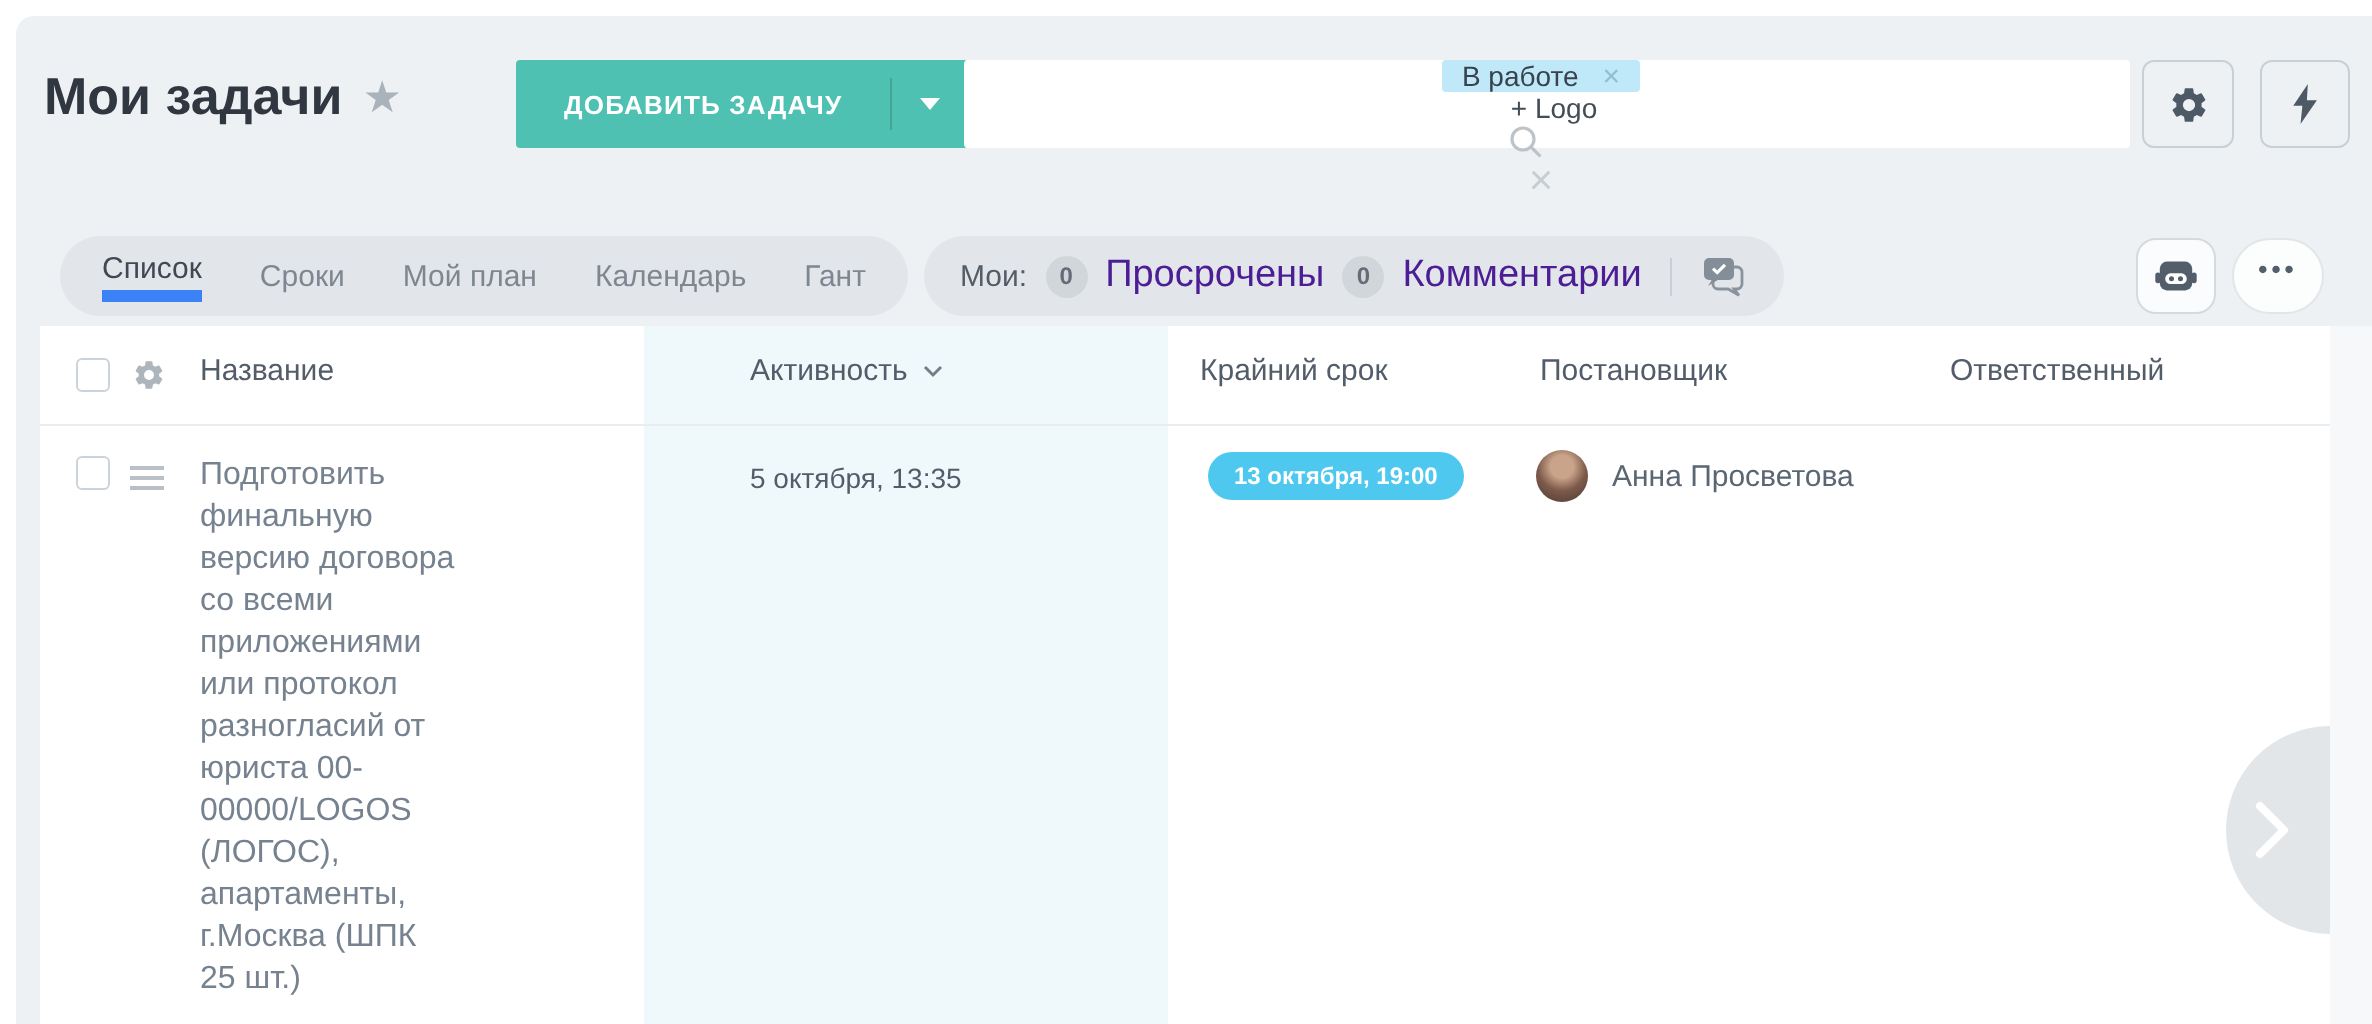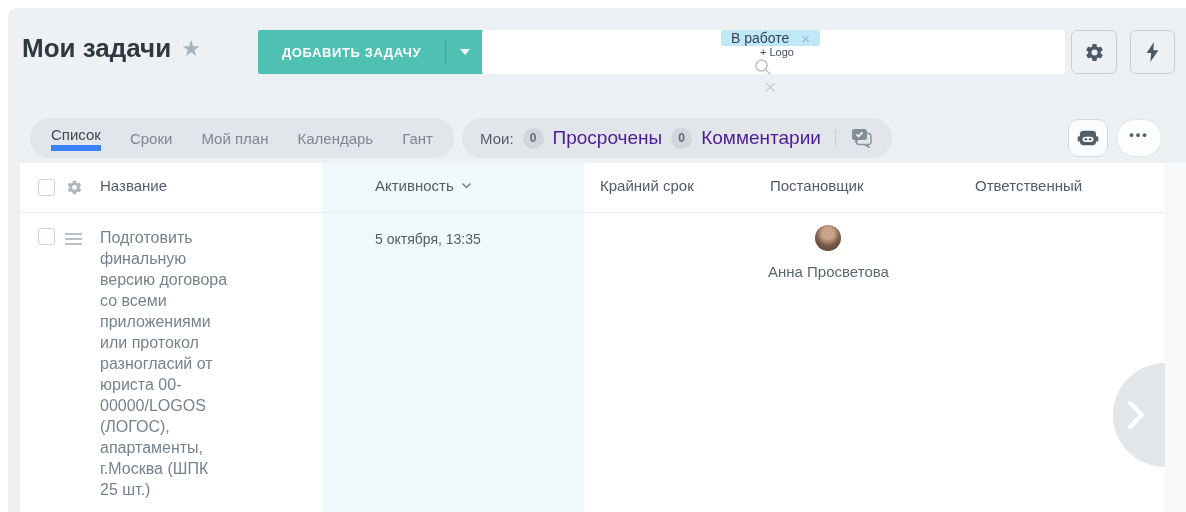--- a/index.html
+++ b/index.html
@@ -24,21 +24,21 @@
   .add-btn-caret { width:38px; display:flex; align-items:center; justify-content:center; }
   .caret-down { width:0; height:0; border-left:5px solid transparent;
     border-right:5px solid transparent; border-top:6px solid #ffffff; }
 
   .search-box { left:482px; top:30px; width:583px; height:44px; background:#fff;
     border-radius:2px; display:flex; align-items:center; padding:0 14px 0 8px; cursor:text;flex-direction:column; }
   .filter-tag { height:29px; background:#bfe9f8; border-radius:2px; display:flex;
     align-items:center; gap:12px; padding:0 10px; cursor:pointer; }
   .filter-tag-label { font-size:14px; color:#39434e; }
   .tag-x { font-size:15px; color:#8fbdd2; cursor:pointer; line-height:1; }
-  .search-query { margin-left:13px; font-size:11px; color:#444c56; flex:1; }
+  .search-query { margin-left:13px; font-size:14px; color:#444c56; flex:1; }
   .search-mag { margin-right:16px; cursor:pointer; display:flex; }
   .search-clear { font-size:21px; color:#c7cdd3; cursor:pointer; line-height:1; }
 
   .sq-btn { top:30px; width:46px; height:44px; border:1px solid #c8d0d7; border-radius:6px;
     display:flex; align-items:center; justify-content:center; cursor:pointer; }
   .gear-btn { left:1071px; }
   .bolt-btn { left:1130px; width:45px; }
 
   
   .tabs-pill { left:30px; top:118px; height:40px; background:#e2e6ea; border-radius:20px;
@@ -203,22 +203,23 @@
       <span>Постановщик</span>
     </span>
   <span class="abs th" style="left:955px; top:14px;">
       <span>Ответственный</span>
     </span>
 
   <span class="abs cbx" style="left:18px; top:65px;"></span>
   <span class="abs burger"></span>
   <div class="abs task-name">Подготовить финальную версию договора со всеми приложениями или протокол разногласий от юриста 00-00000/LOGOS (ЛОГОС), апартаменты, г.Москва (ШПК 25 шт.)</div>
   <span class="abs activity-val">5 октября, 13:35</span>
-
-  <div class="abs person" style="left:748px; top:62px;flex-direction:column;">
+  <span class="abs deadline-pill">13 октября, 19:00</span>
+
+  <div class="abs person" style="left:748px; top:62px;">
     <span class="avatar anna"></span>
     <span class="person-name">Анна Просветова</span>
   </div>
 
   <div class="abs next-circle">
     <svg width="22" height="32" viewBox="0 0 22 32">
         <polyline points="5,4 17,16 5,28" fill="none" stroke="#ffffff" stroke-width="4" stroke-linecap="round" stroke-linejoin="round"></polyline>
       </svg>
   </div>
 </div>

